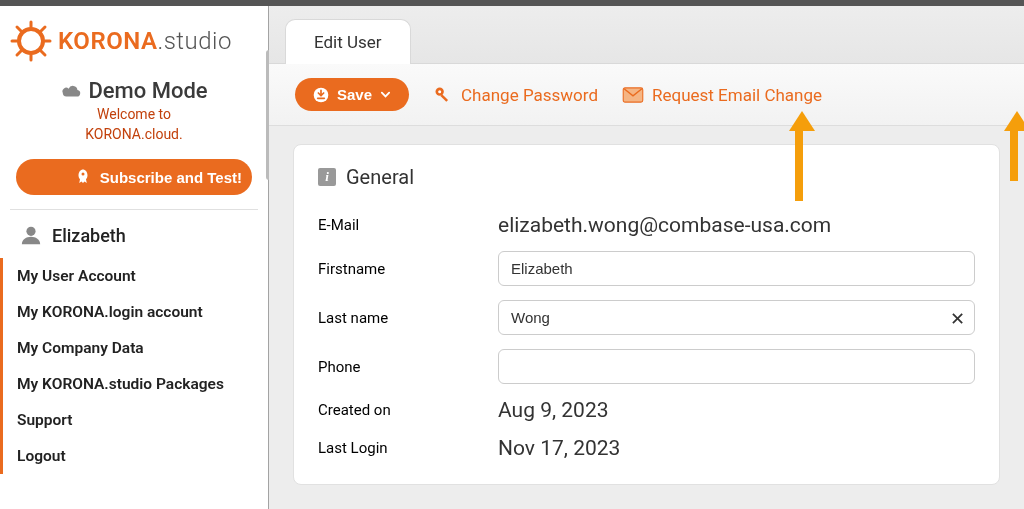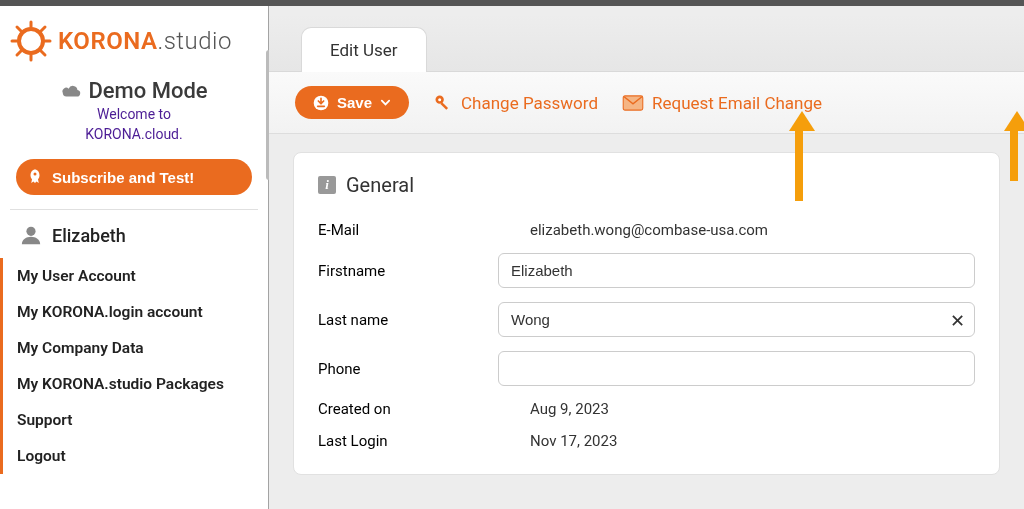--- a/index.html
+++ b/index.html
@@ -57,36 +57,36 @@
       font-size: 22px;
       color: #3a3a3a;
       font-weight: 500;
       display: inline-flex;
       align-items: center;
       gap: 6px;
     }
     .cloud-icon-small { width: 22px; height: 16px; color: #888; }
     .demo-sub {
       font-size: 14px;
-      color: #4c1d95;
+      color: #c2410c;
       line-height: 1.3;
       margin-top: 2px;
     }
     .subscribe-btn {
       margin: 8px 16px 14px 16px;
       background: #ea6b1f;
       color: #fff;
       border: none;
       border-radius: 20px;
       padding: 9px 10px;
       font-size: 15px;
       font-weight: 700;
       display: flex;
       align-items: center;
-      justify-content: flex-start;
+      justify-content: flex-end;
       gap: 8px;
       cursor: pointer;
     }
     .hr { height: 1px; background: #e0e0e0; margin: 0 10px; }
     .user-row {
       display: flex;
       align-items: center;
       gap: 10px;
       padding: 14px 20px 12px 20px;
       color: #222;
@@ -113,25 +113,24 @@
     }
     
     .main {
       flex: 1;
       background: #ededed;
       position: relative;
       overflow: hidden;
     }
     .tab-row {
       display: flex;
-      padding-left: 32px;
+      padding-left: 16px;
       padding-top: 12px;
       border-bottom: 1px solid #d9d9d9;
       background: linear-gradient(#ededed,#e6e6e6);
-      margin-top: 8px;
     }
     .tab {
       background: #fff;
       border: 1px solid #d9d9d9;
       border-bottom: none;
       border-radius: 10px 10px 0 0;
       padding: 12px 28px;
       font-size: 17px;
       color: #333;
       font-weight: 400;
@@ -203,22 +202,21 @@
       align-items: center;
       margin-bottom: 14px;
     }
     .form-label {
       width: 180px;
       color: #000000;
       font-size: 15px;
     }
     .form-value-static {
       color: #333;
-      font-size: 15px;
-      margin-left: 32px;
+      font-size: 21px;
     }
     .form-input-wrap {
       flex: 1;
       position: relative;
     }
     .form-input {
       width: 100%;
       border: 1px solid #ccc;
       border-radius: 6px;
       padding: 8px 12px;

